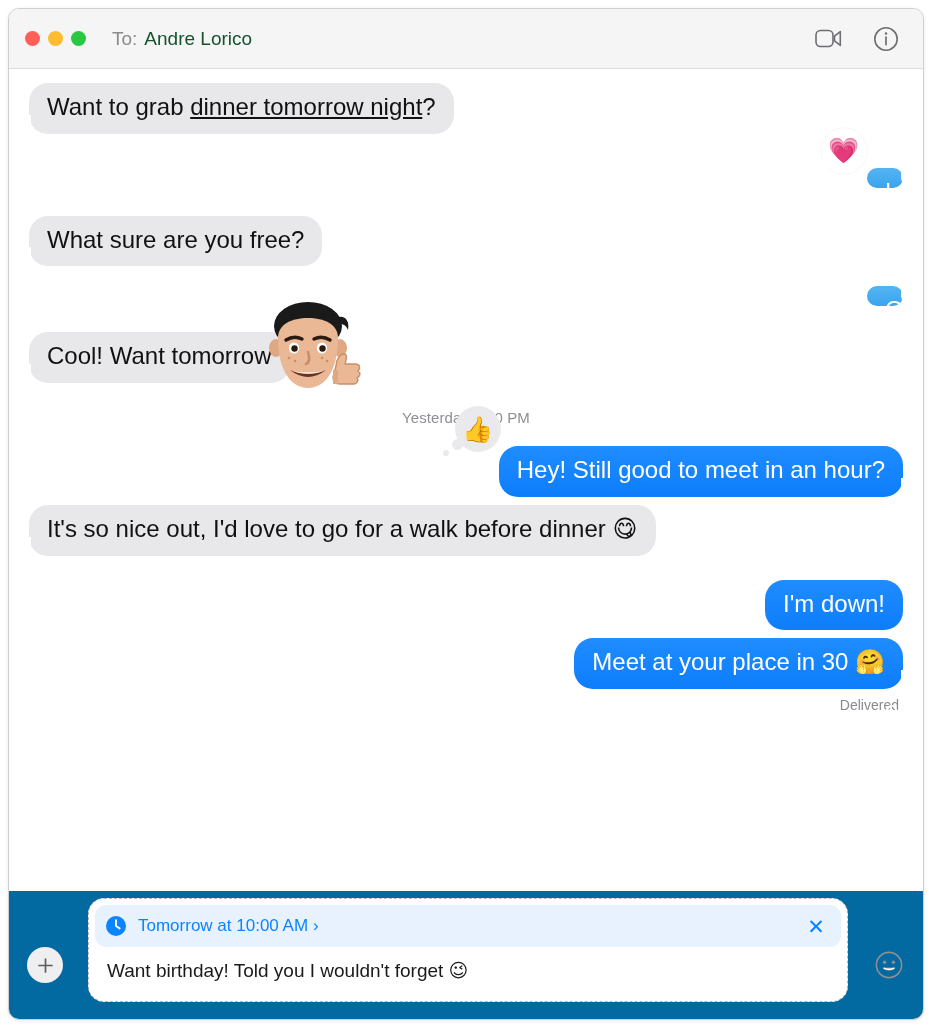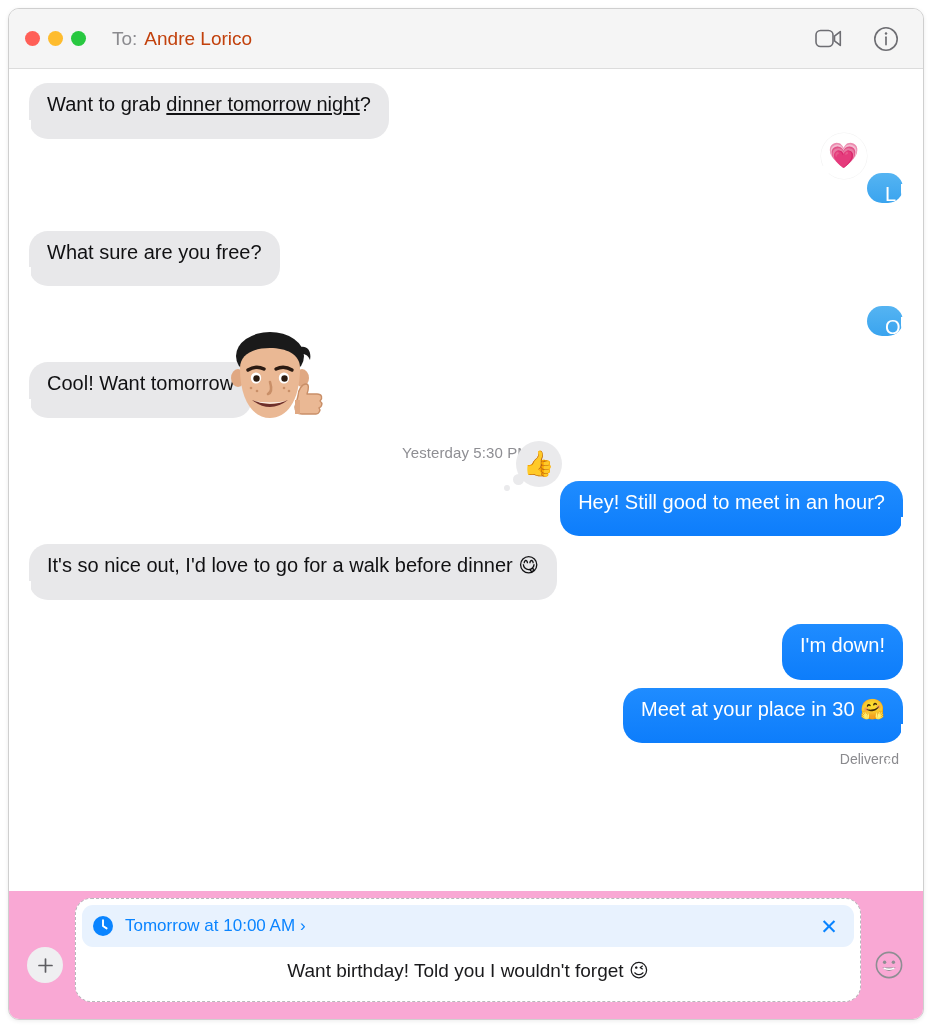--- a/index.html
+++ b/index.html
@@ -37,21 +37,21 @@
   .light.red    { background: #ff5f57; }
   .light.yellow { background: #febc2e; }
   .light.green  { background: #28c840; }
 
   .to-wrap {
     margin-left: 26px;
     display: flex; align-items: baseline; gap: 7px;
     font-size: 19px;
   }
   .to-label { color: #8b8b8f; }
-  .to-name  { color: #c2410c; }
+  .to-name  { color: #14532d; }
 
   .titlebar-actions {
     margin-left: auto;
     display: flex; align-items: center; gap: 28px;
   }
   .tb-icon { width: 30px; height: 30px; display: flex; align-items: center; justify-content: center; color: #6e6e73; }
 
   
   .transcript {
     flex: 1 1 auto;
@@ -62,23 +62,23 @@
   }
 
   .row { display: flex; width: 100%; margin-bottom: 8px; position: relative; }
   .row.left  { justify-content: flex-start; }
   .row.right { justify-content: flex-end; }
   .row.gap-top { margin-top: 22px; }
 
   .bubble {
     position: relative;
     max-width: 640px;
-    padding: 9px 18px 21px 18px;
+    padding: 9px 18px 11px 18px;
     border-radius: 19px;
-    font-size: 20px;
+    font-size: 24px;
     line-height: 1.28;
     word-wrap: break-word;
   }
   .bubble.recv {
     background: #e8e8ea;
     color: #111113;
   }
   .bubble.sent {
     color: #ffffff;
   }
@@ -164,23 +164,22 @@
     font-size: 14px;
     margin: 4px 4px 0 0;
   }
 
   
   .composer-area {
     flex: 0 0 auto;
     height: 128px;
     display: flex; align-items: center;
     padding: 0 18px 10px 18px;
-    gap: 4px;
-    background: #f9a8d4;
-    text-align: center;
+    gap: 17px;
+    background: #0369a1;
   }
   .plus-btn {
     width: 36px; height: 36px; flex: 0 0 36px;
     border-radius: 50%;
     background: #efeff1;
     display: flex; align-items: center; justify-content: center;
     color: #5d5d61;
     margin-top: 30px;
   }
   .composer {

